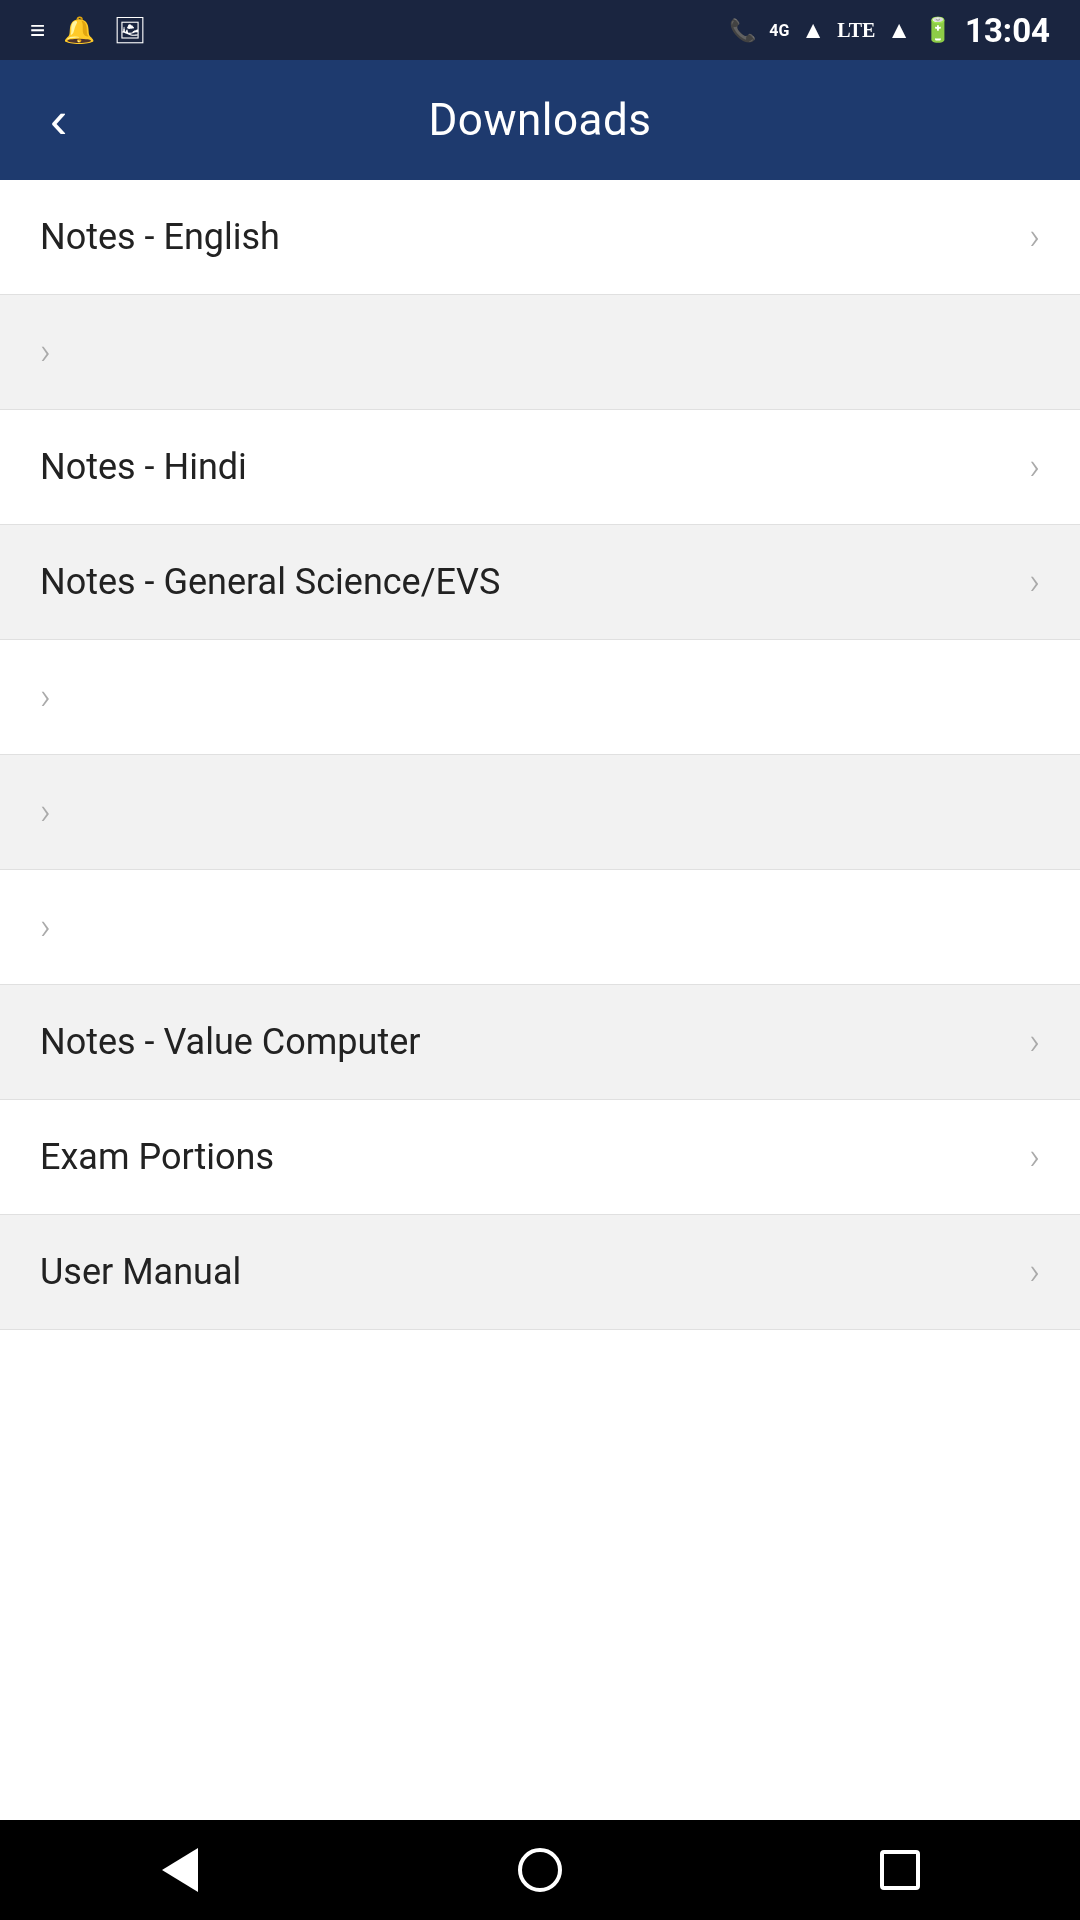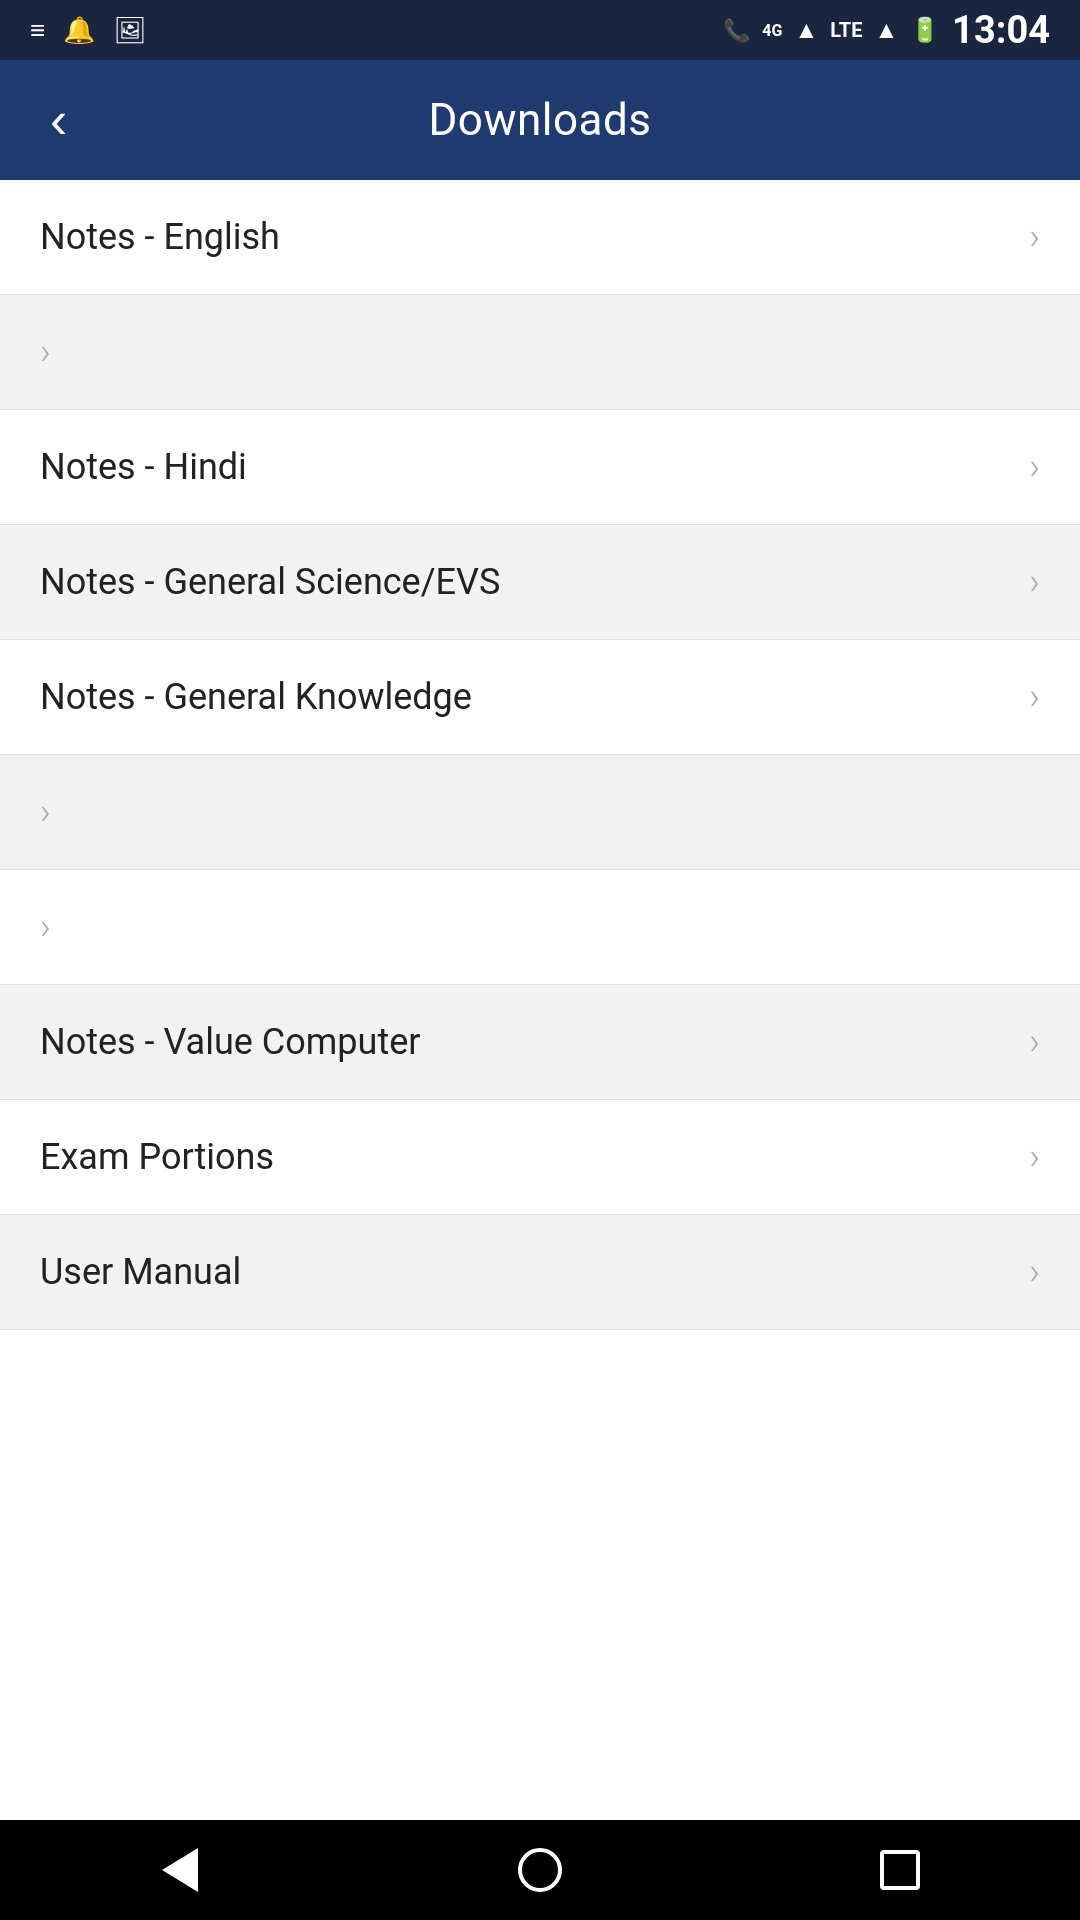--- a/index.html
+++ b/index.html
@@ -166,24 +166,24 @@
 <div class="status-bar">
   <div class="status-bar-left">
     <span style="color:white; font-size:26px;">≡</span>
     <span style="color:white; font-size:26px;">🔔</span>
     <span style="color:white; font-size:26px;">🖼</span>
   </div>
   <div class="status-bar-right">
     <span style="font-size:22px;">📞</span>
     <span style="font-size:16px; font-weight:bold;">4G</span>
     <span style="font-size:24px;">▲</span>
-    <span style="font-size:20px; font-weight:bold;">LTE</span>
+    <span style="font-size:20px; font-weight:bold;font-family:Liberation Serif, serif;">LTE</span>
     <span style="font-size:24px;">▲</span>
     <span style="font-size:24px;">🔋</span>
-    <span style="font-size:38px;">13:04</span>
+    <span style="font-size:33px;">13:04</span>
   </div>
 </div>
 
 <div class="header">
   <button class="back-button">
     <span style="font-size: 52px; color: white; line-height: 1;">‹</span>
   </button>
   <span class="header-title">Downloads</span>
 </div>
 
@@ -197,21 +197,20 @@
     </div>
     <div class="list-item">
       <span class="list-item-label">Notes - Hindi</span>
       <span class="chevron-icon">›</span>
     </div>
     <div class="list-item">
       <span class="list-item-label">Notes - General Science/EVS</span>
       <span class="chevron-icon">›</span>
     </div>
     <div class="list-item">
-      <span class="list-item-label">Notes - General Knowledge</span>
       <span class="chevron-icon">›</span>
     </div>
     <div class="list-item">
       <span class="chevron-icon">›</span>
     </div>
     <div class="list-item">
       <span class="chevron-icon">›</span>
     </div>
     <div class="list-item">
       <span class="list-item-label">Notes - Value Computer</span>

